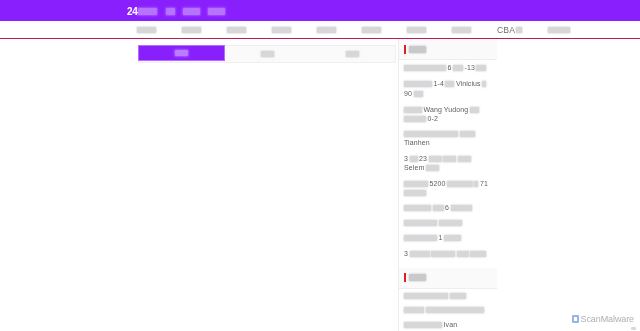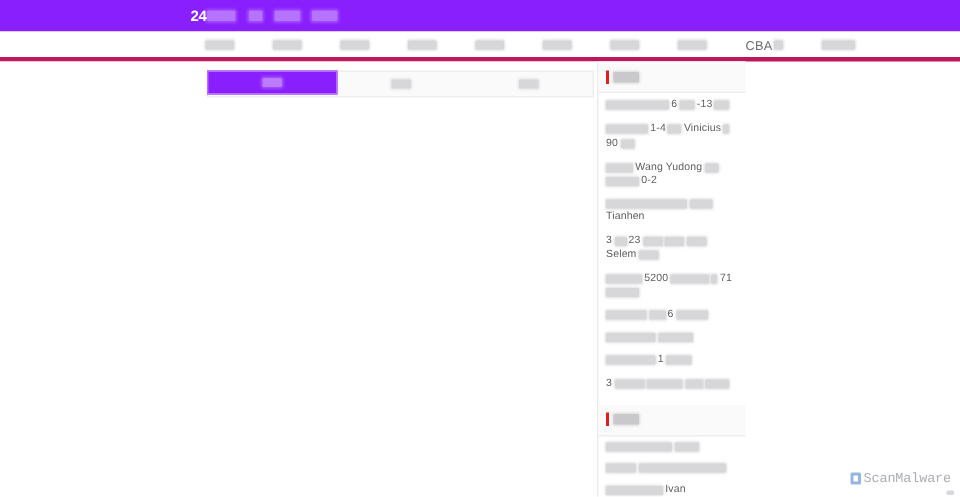--- a/index.html
+++ b/index.html
@@ -71,21 +71,21 @@
     display: flex;
     gap: 8px;
     align-items: center;
   }
   .hdr-link .blur-light { height: 7px; }
 
   
   #nav-bar {
     height: 17px;
     background: #ffffff;
-    border-bottom: 3px solid #be185d;
+    border-bottom: 1px solid #be185d;
     display: flex;
     align-items: center;
     position: relative;
     text-decoration: underline;
   }
   #nav-inner {
     position: absolute;
     left: 124px;
     display: flex;
     align-items: center;
@@ -197,21 +197,20 @@
 
   
   #watermark {
     position: absolute;
     right: 6px;
     bottom: 7px;
     display: flex;
     align-items: center;
     gap: 2px;
     opacity: 0.72;
-    font-family: Liberation Mono, monospace;
   }
   #wm-mark {
     width: 7px;
     height: 8px;
     background: #6f9ad6;
     border-radius: 1px;
     position: relative;
     flex: 0 0 auto;
   }
   #wm-mark::after {

